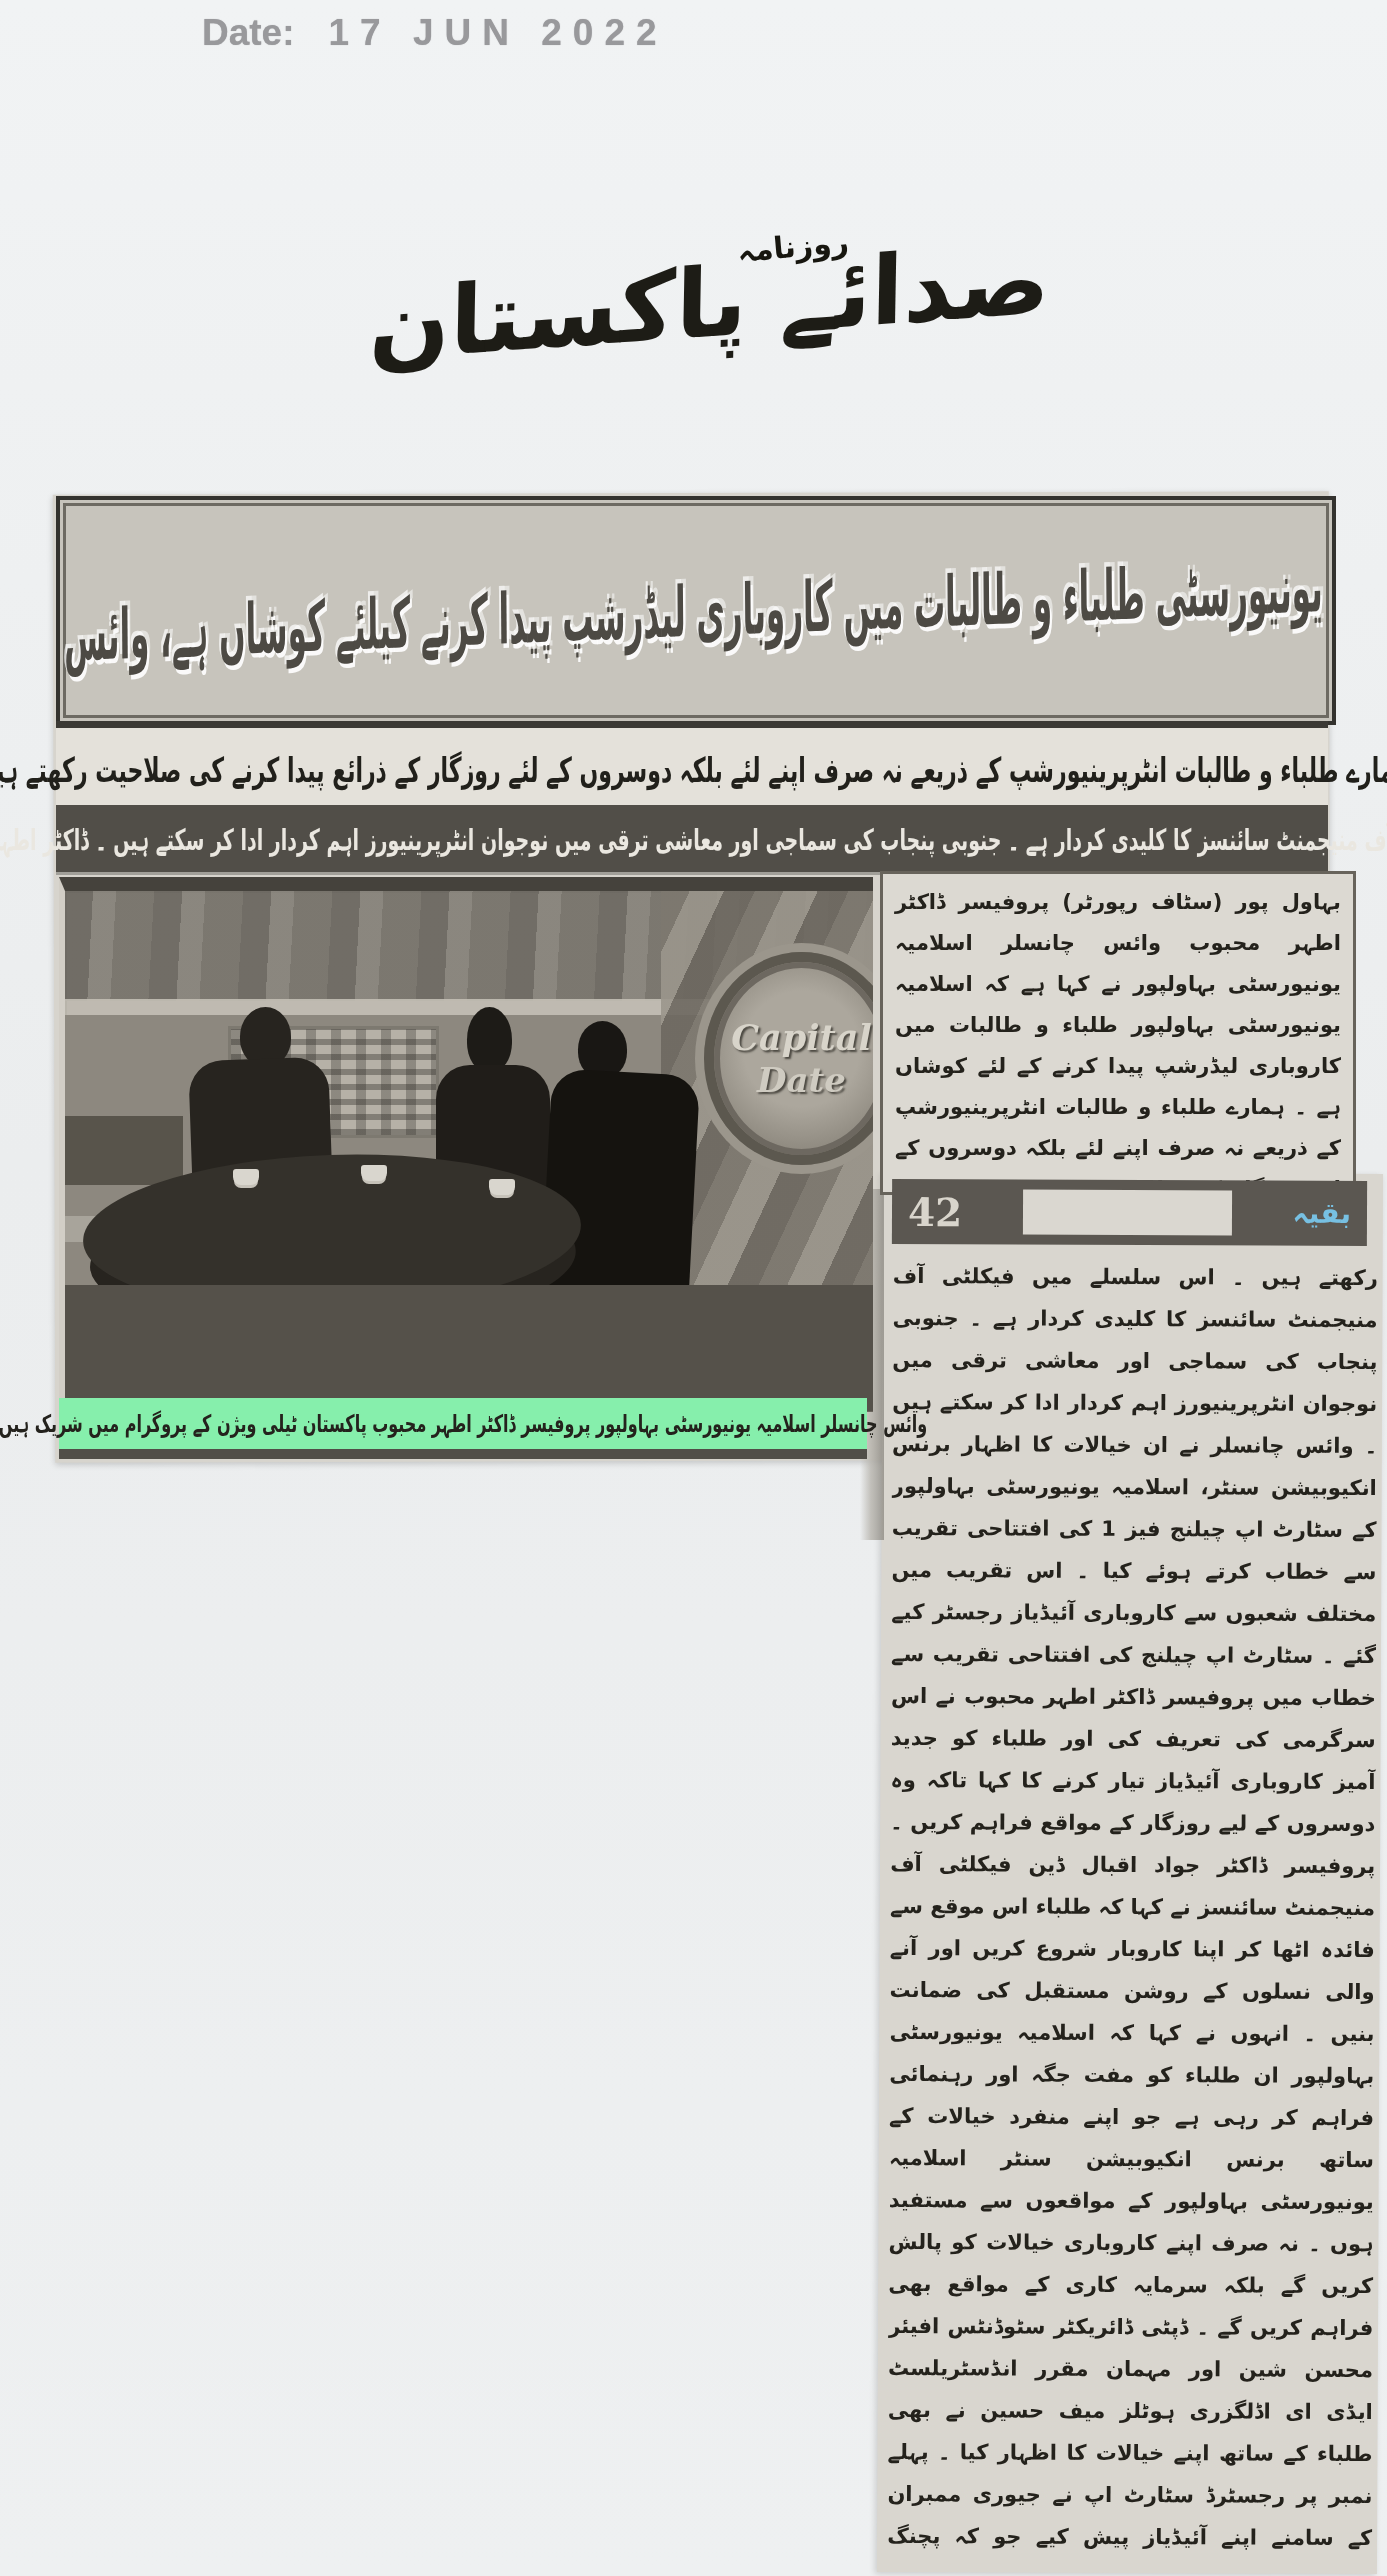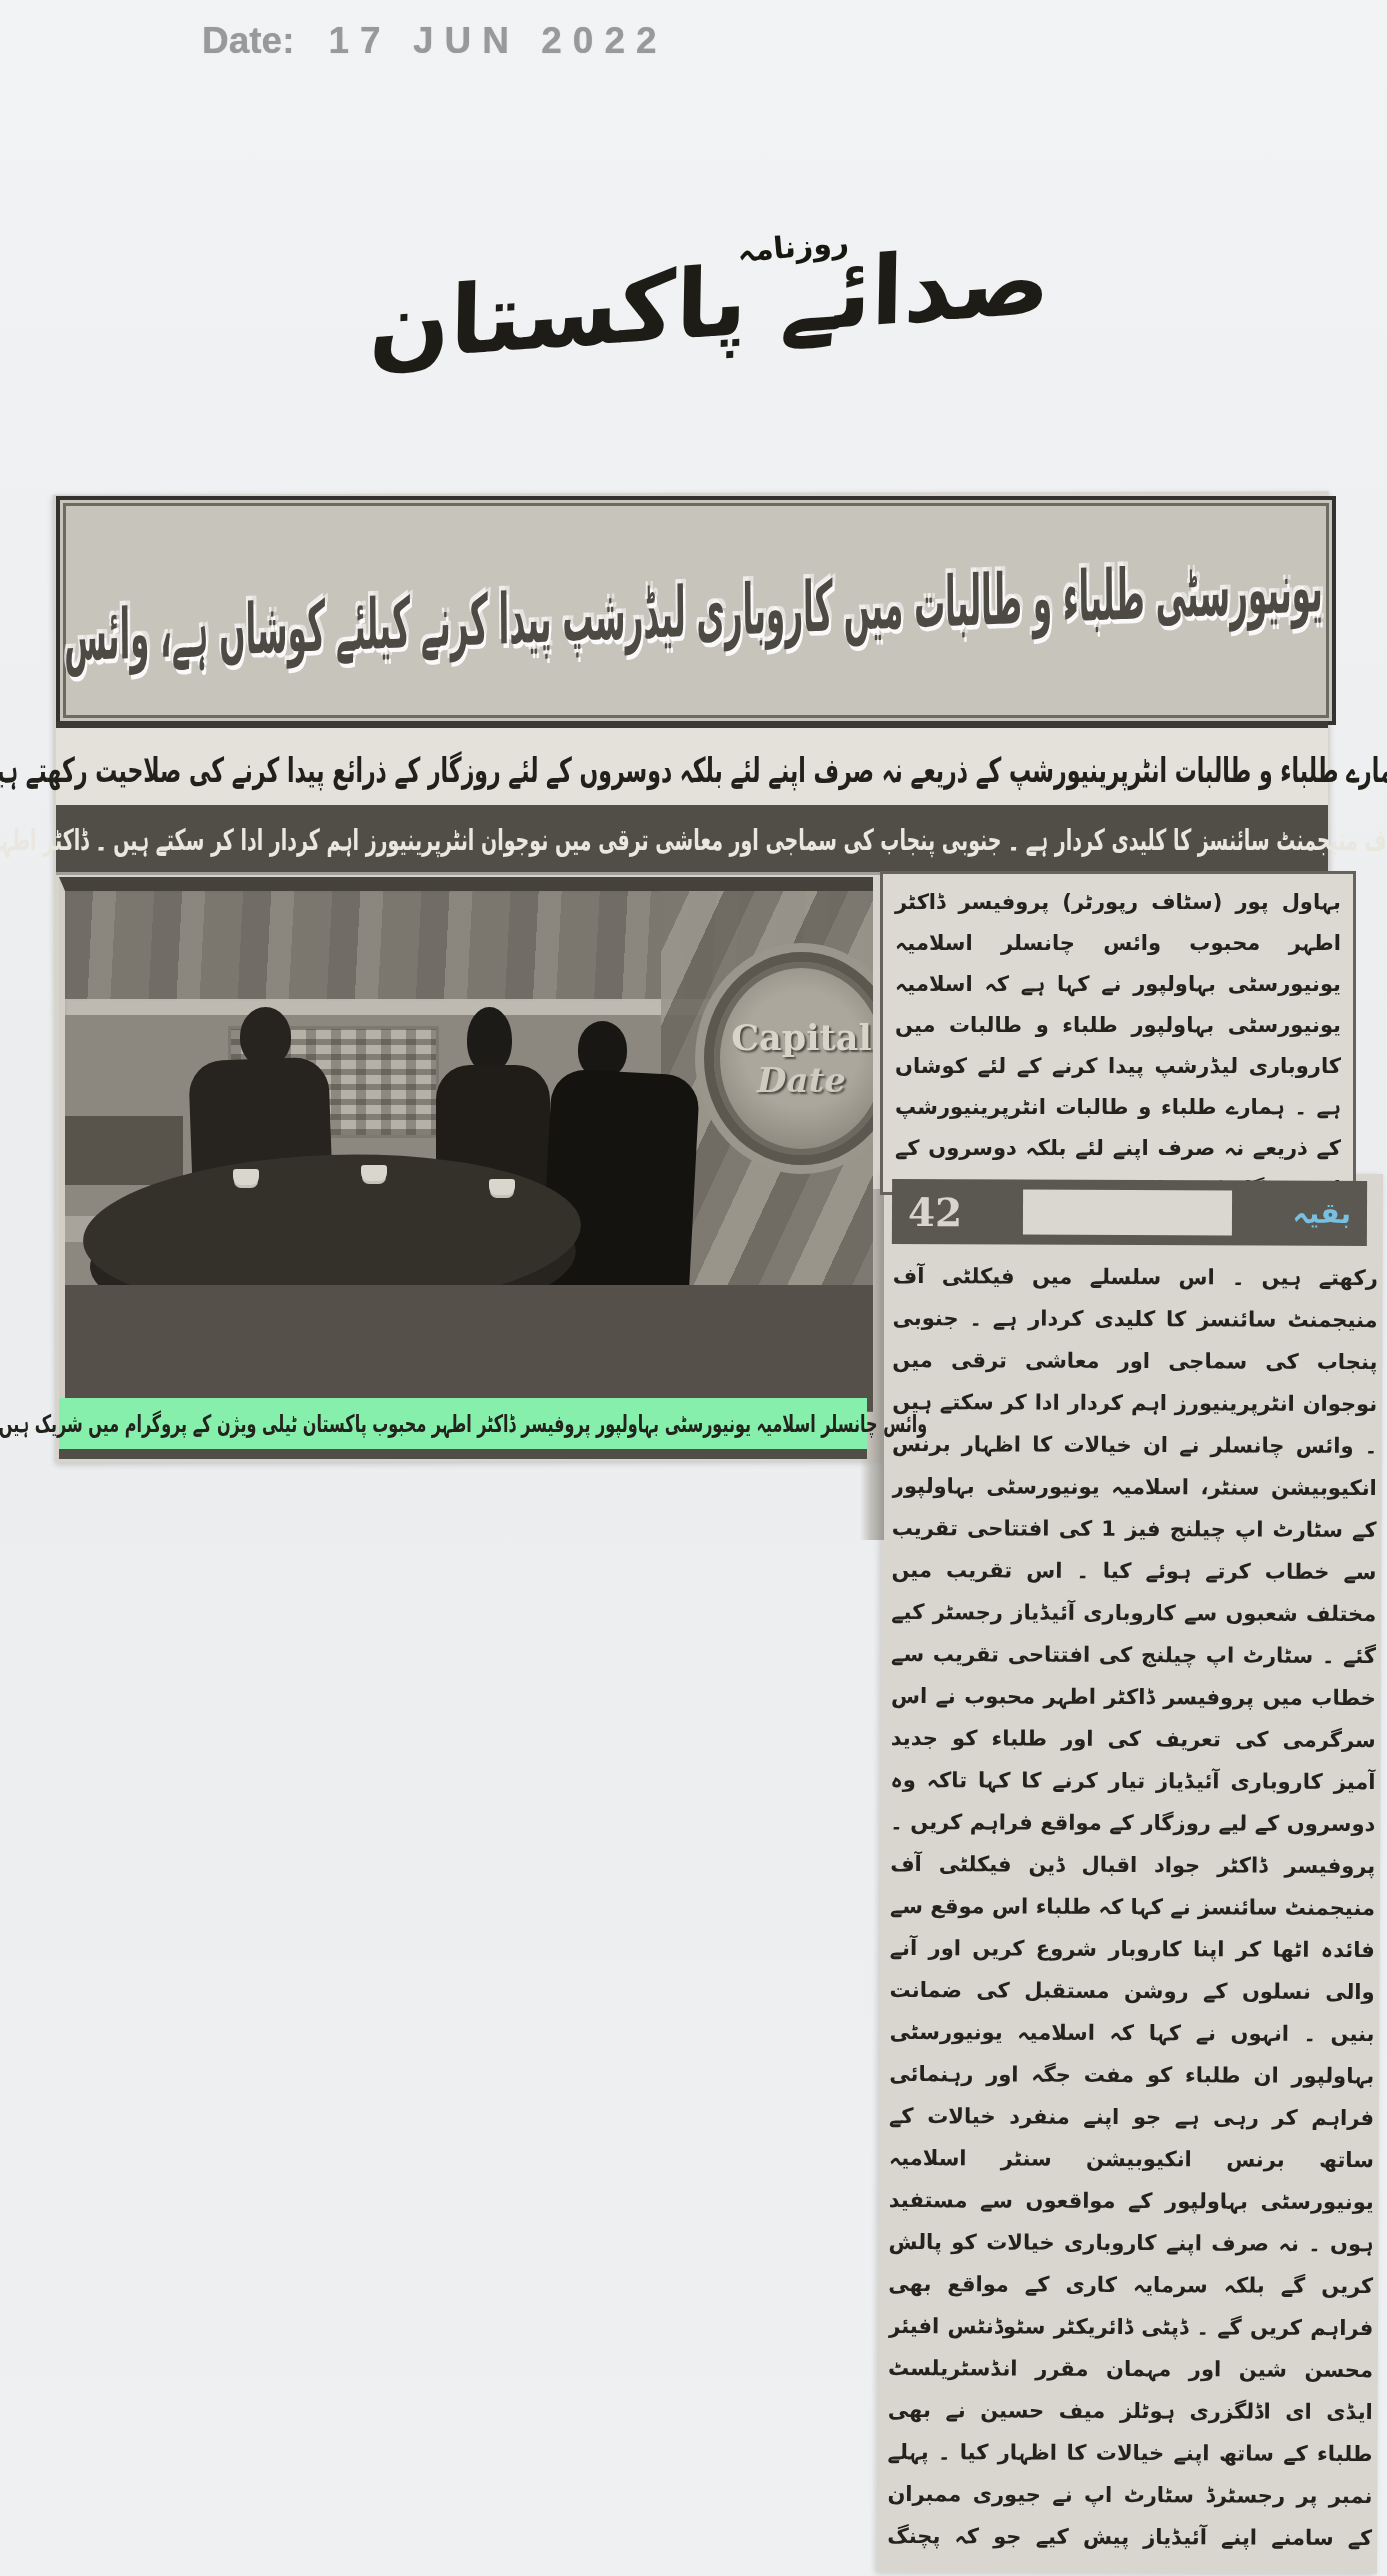--- a/index.html
+++ b/index.html
@@ -8,21 +8,21 @@
     background:linear-gradient(180deg,#f1f3f4 0%,#ebedee 45%,#eef0f1 100%);
     font-family:"DejaVu Sans",sans-serif;
   }
   .abs{position:absolute;}
   .halftone{
     background-image:radial-gradient(rgba(62,60,54,.12) 1px,transparent 1.5px);
     background-size:4px 4px;
   }
   
   .stamp{
-    left:202px;top:20px;color:#8d8d90;font-family:"Liberation Sans",sans-serif;
+    left:202px;top:12px;color:#8d8d90;font-family:"Liberation Sans",sans-serif;
     font-weight:700;font-size:37px;opacity:.88;white-space:nowrap;
     text-shadow:0 0 1px #a5a5a8;
   }
   .stamp .val{letter-spacing:11px;margin-left:34px;}
   
   .mast-daily{
     left:737px;top:229px;font-size:30px;font-weight:700;color:#17160f;
     direction:rtl;transform:rotate(-5deg);
   }
   .mast-title{
@@ -97,21 +97,21 @@
     background:repeating-linear-gradient(115deg,#7d786f 0 26px,#9b968c 26px 57px,#6d6860 57px 85px);
     opacity:.9;
   }
   .logo{
     left:639px;top:61px;width:175px;height:193px;border-radius:50%;
     border:10px solid #5c584f;
     background:radial-gradient(circle at 50% 45%,#aca79d 0 42%,#8b867c 78%);
     box-shadow:0 0 0 9px #9b968c,inset 0 0 0 6px #6d6860;
     display:flex;flex-direction:column;align-items:center;justify-content:center;
   }
-  .logo .l1{font-size:35px;font-weight:700;color:#d8d4ca;
+  .logo .l1{font-size:35px;font-style:italic;font-weight:700;color:#d8d4ca;
     text-shadow:2px 2px 2px #4c4942;font-family:"DejaVu Serif",serif;}
   .logo .l2{font-size:34px;font-style:italic;font-weight:700;color:#cfcbc1;
     text-shadow:2px 2px 2px #4c4942;font-family:"DejaVu Serif",serif;margin-top:2px;}
   .table{
     left:18px;top:264px;width:498px;height:156px;background:#34312b;border-radius:50%;
     transform:rotate(-2deg);box-shadow:0 26px 0 -6px #27241f;
   }
   .cup{width:26px;height:16px;background:#d9d6ce;border-radius:3px 3px 8px 8px;
     box-shadow:0 4px 0 -1px #c6c2b9;}
   .cup.c1{left:168px;top:278px;} .cup.c2{left:296px;top:274px;} .cup.c3{left:424px;top:288px;}

